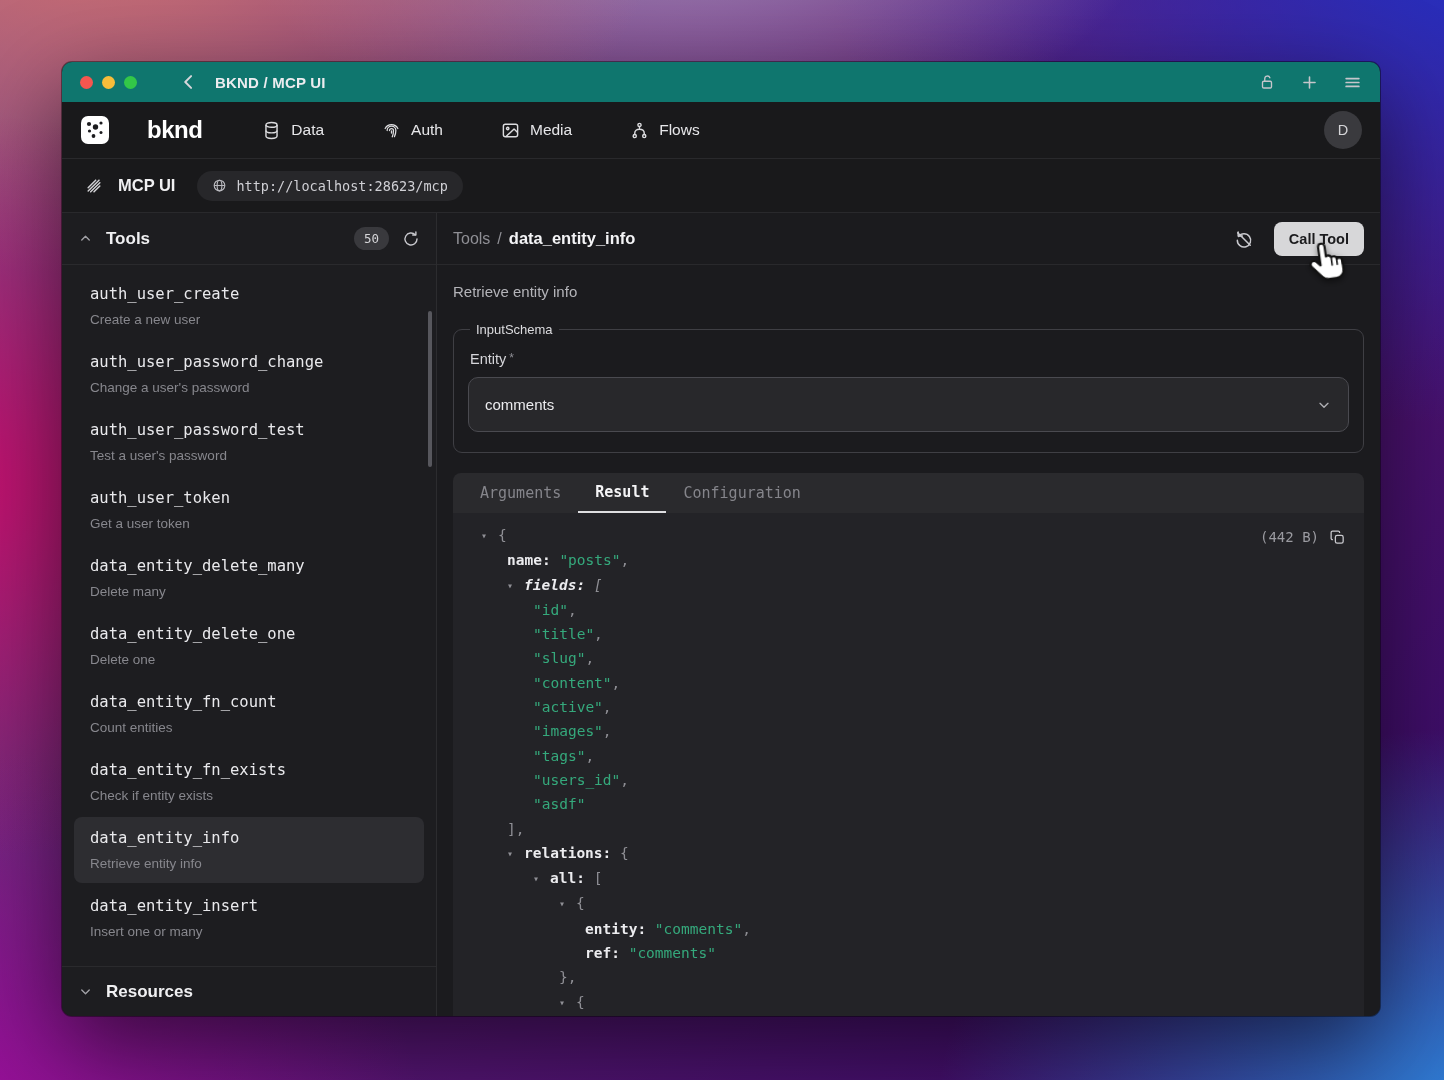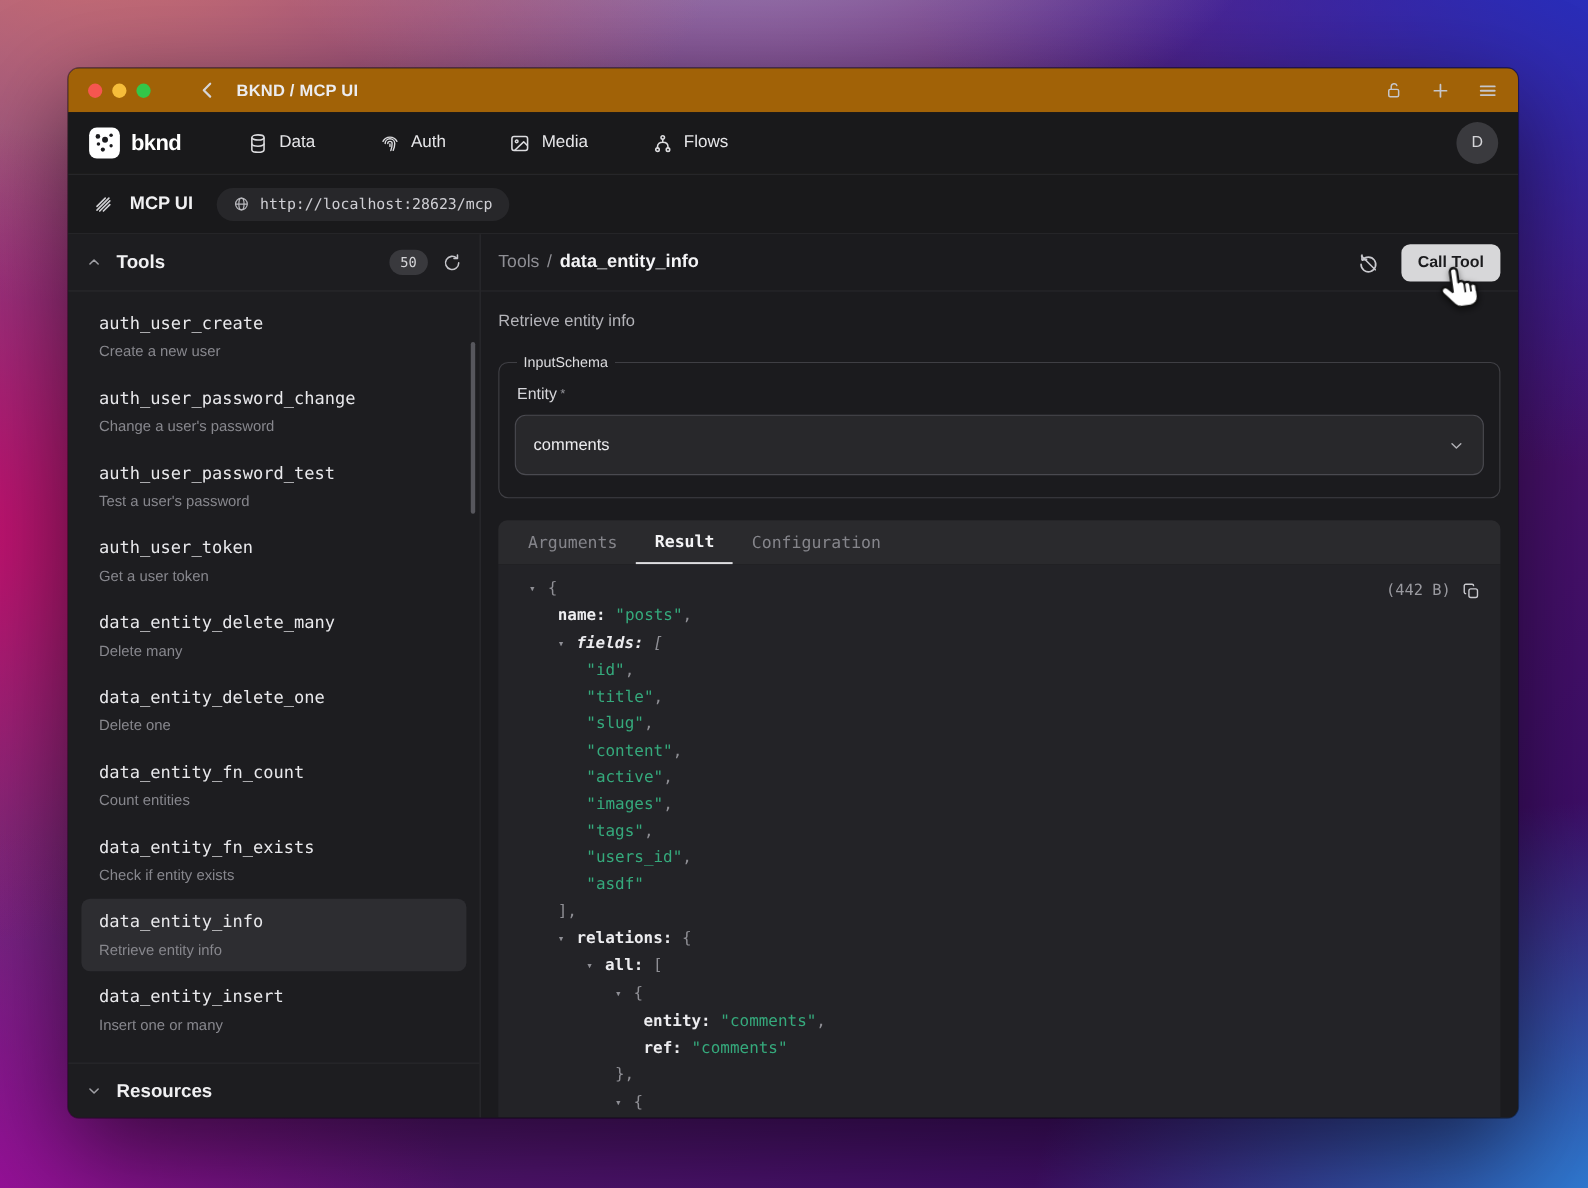--- a/index.html
+++ b/index.html
@@ -17,32 +17,32 @@
   }
   .window {
     position:absolute; left:62px; top:62px; width:1318px; height:954px;
     background:#1b1b1e; border-radius:10px; overflow:hidden;
     box-shadow: 0 30px 90px rgba(0,0,0,.55), 0 0 0 1px rgba(0,0,0,.4);
     display:flex; flex-direction:column; color:#ececef;
   }
   .mono { font-family:"DejaVu Sans Mono", monospace; }
 
   
-  .titlebar { height:40px; flex:0 0 40px; background:#a16207; display:flex; align-items:center; padding:0 18px; }
+  .titlebar { height:40px; flex:0 0 40px; background:#0f766e; display:flex; align-items:center; padding:0 18px; }
   .traffic { display:flex; gap:9px; }
   .traffic span { width:13px; height:13px; border-radius:50%; display:block; }
   .t-red{background:var(--traffic-red,#f5564f);} .t-yellow{background:var(--traffic-yellow,#f6bd3a);} .t-green{background:var(--traffic-green,#33c748);}
   .back-btn { margin-left:42px; color:#d6d6da; display:flex; align-items:center; }
   .win-title { margin-left:16px; font-size:15px; font-weight:bold; color:#ececef; letter-spacing:.2px; }
   .titlebar-right { margin-left:auto; display:flex; align-items:center; gap:24px; color:#cfcfd3; }
 
   
   .navbar { height:56px; flex:0 0 56px; background:#19191b; display:flex; align-items:center; padding:0 18px; }
   .brand { display:flex; align-items:center; gap:9px; }
-  .brand-text { font-size:20px; font-weight:bold; color:#fff; letter-spacing:-.5px; }
+  .brand-text { font-size:24px; font-weight:bold; color:#fff; letter-spacing:-.5px;margin-left:28px; }
   .nav-items { display:flex; gap:58px; margin-left:60px; }
   .nav-item { display:flex; align-items:center; gap:10px; color:#e6e6e9; font-size:15.5px; cursor:default; }
   .nav-item .nicon { display:flex; color:#dcdcdf; }
   .avatar { margin-left:auto; width:38px; height:38px; border-radius:50%; background:#3a3a3e;
             display:flex; align-items:center; justify-content:center; font-size:14.5px; color:#d5d5d8; }
 
   
   .mcpbar { height:54px; flex:0 0 54px; background:#19191b; border-top:1px solid #29292c;
             display:flex; align-items:center; padding:0 22px; gap:14px; }
   .mcp-title { font-size:16.5px; font-weight:bold; color:#f0f0f2; margin-right:8px; }

